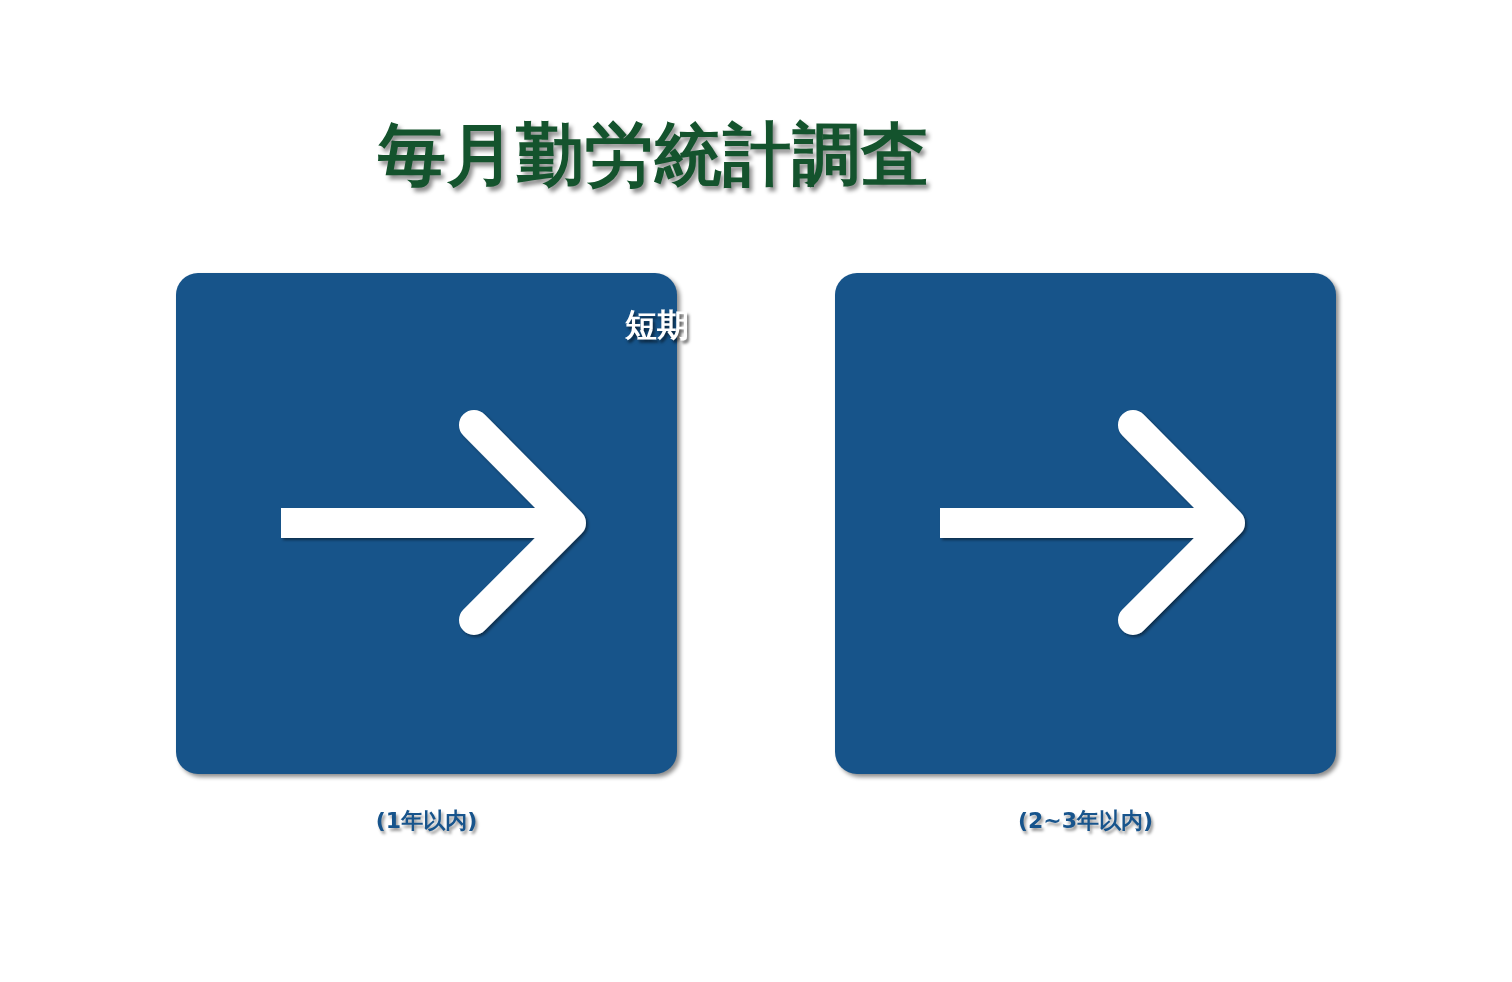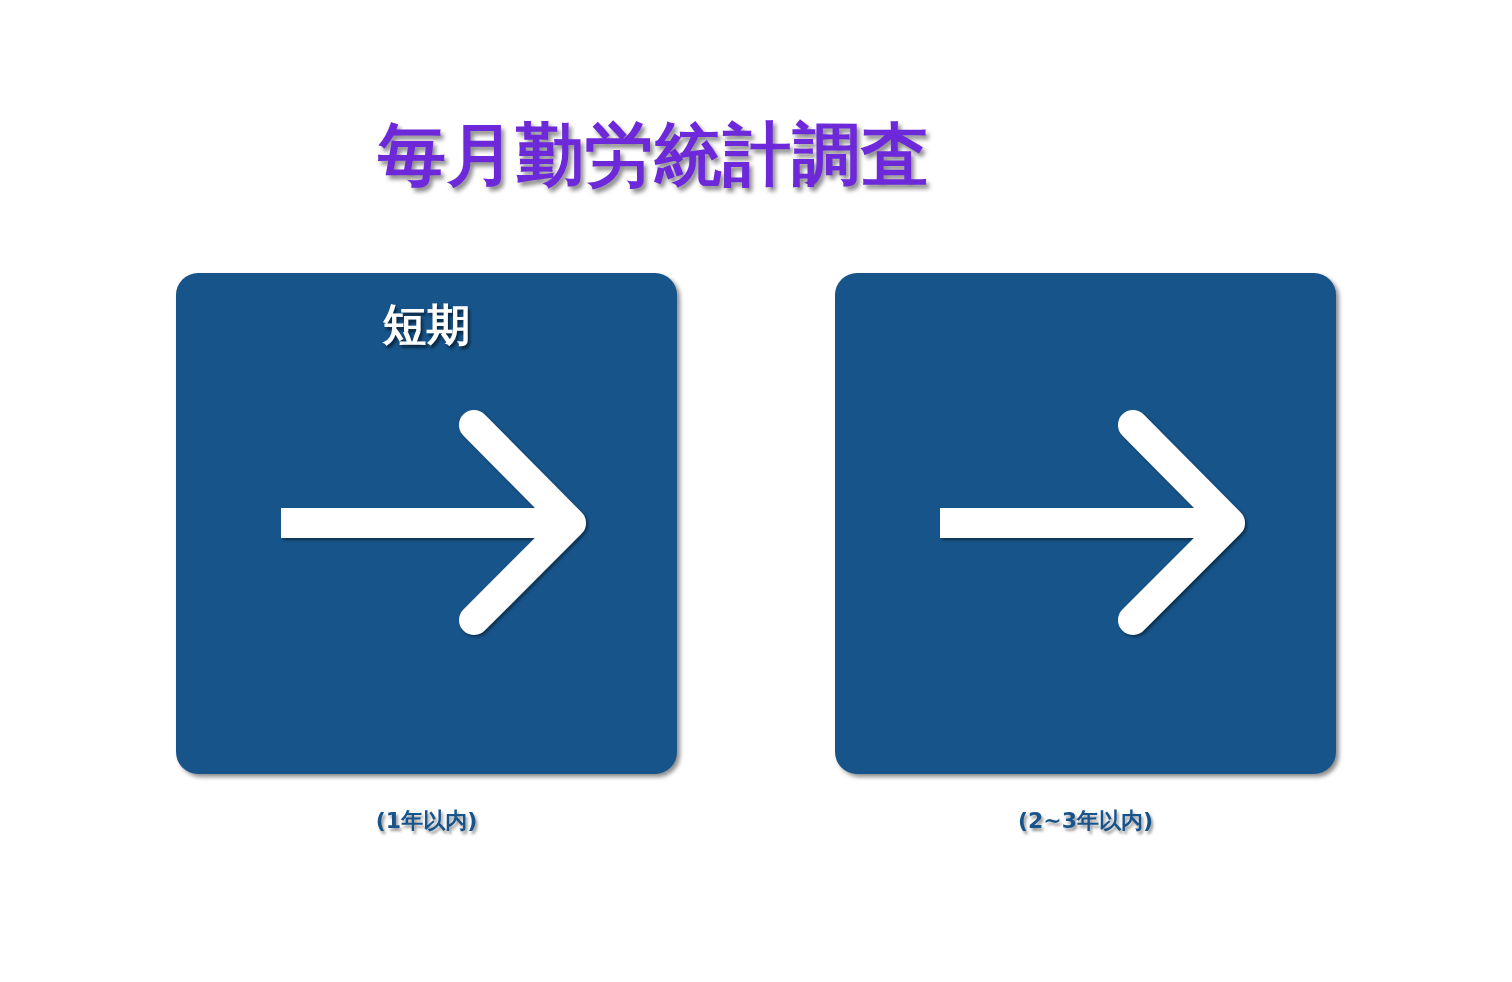--- a/index.html
+++ b/index.html
@@ -2,34 +2,34 @@
 <html><head>
 <meta charset="utf-8">
 <style>
   html, body { margin: 0; padding: 0; }
   body {
     width: 1512px; height: 982px; background: #ffffff; position: relative; overflow: hidden;
     font-family: "DejaVu Sans", "Liberation Sans", sans-serif;
   }
   .title {
     position: absolute; left: 0; top: 112px; width: 1308px; text-align: center;
-    font-size: 68px; font-weight: bold; color: #6d28d9; letter-spacing: 1px;
+    font-size: 68px; font-weight: bold; color: #14532d; letter-spacing: 1px;
     text-shadow: 3px 4px 4px rgba(0,0,0,0.45);
     line-height: 86px;
   }
   .card {
     position: absolute; top: 273px; width: 501px; height: 501px;
     background: #17548a; border-radius: 22px;
     box-shadow: 3px 3px 4px rgba(0,0,0,0.45);
   }
   .card.left { left: 176px; }
   .card.right { left: 835px; }
   .card-title {
-    position: absolute; left: 0; top: 22px; width: 100%; text-align: center;
-    font-size: 44px; font-weight: bold; color: #ffffff;
+    position: absolute; left: 12px; top: 22px; width: 100%; text-align: right;
+    font-size: 32px; font-weight: bold; color: #ffffff;
     text-shadow: 2px 3px 3px rgba(0,0,0,0.55);
     line-height: 60px;
   }
   .arrow { position: absolute; left: 0; top: 0; width: 501px; height: 501px; }
   .caption {
     position: absolute; top: 795px; width: 501px; text-align: center;
     font-size: 22px; font-weight: bold; color: #17548c;
     text-shadow: 2px 3px 3px rgba(0,0,0,0.4);
     line-height: 52px;
   }

